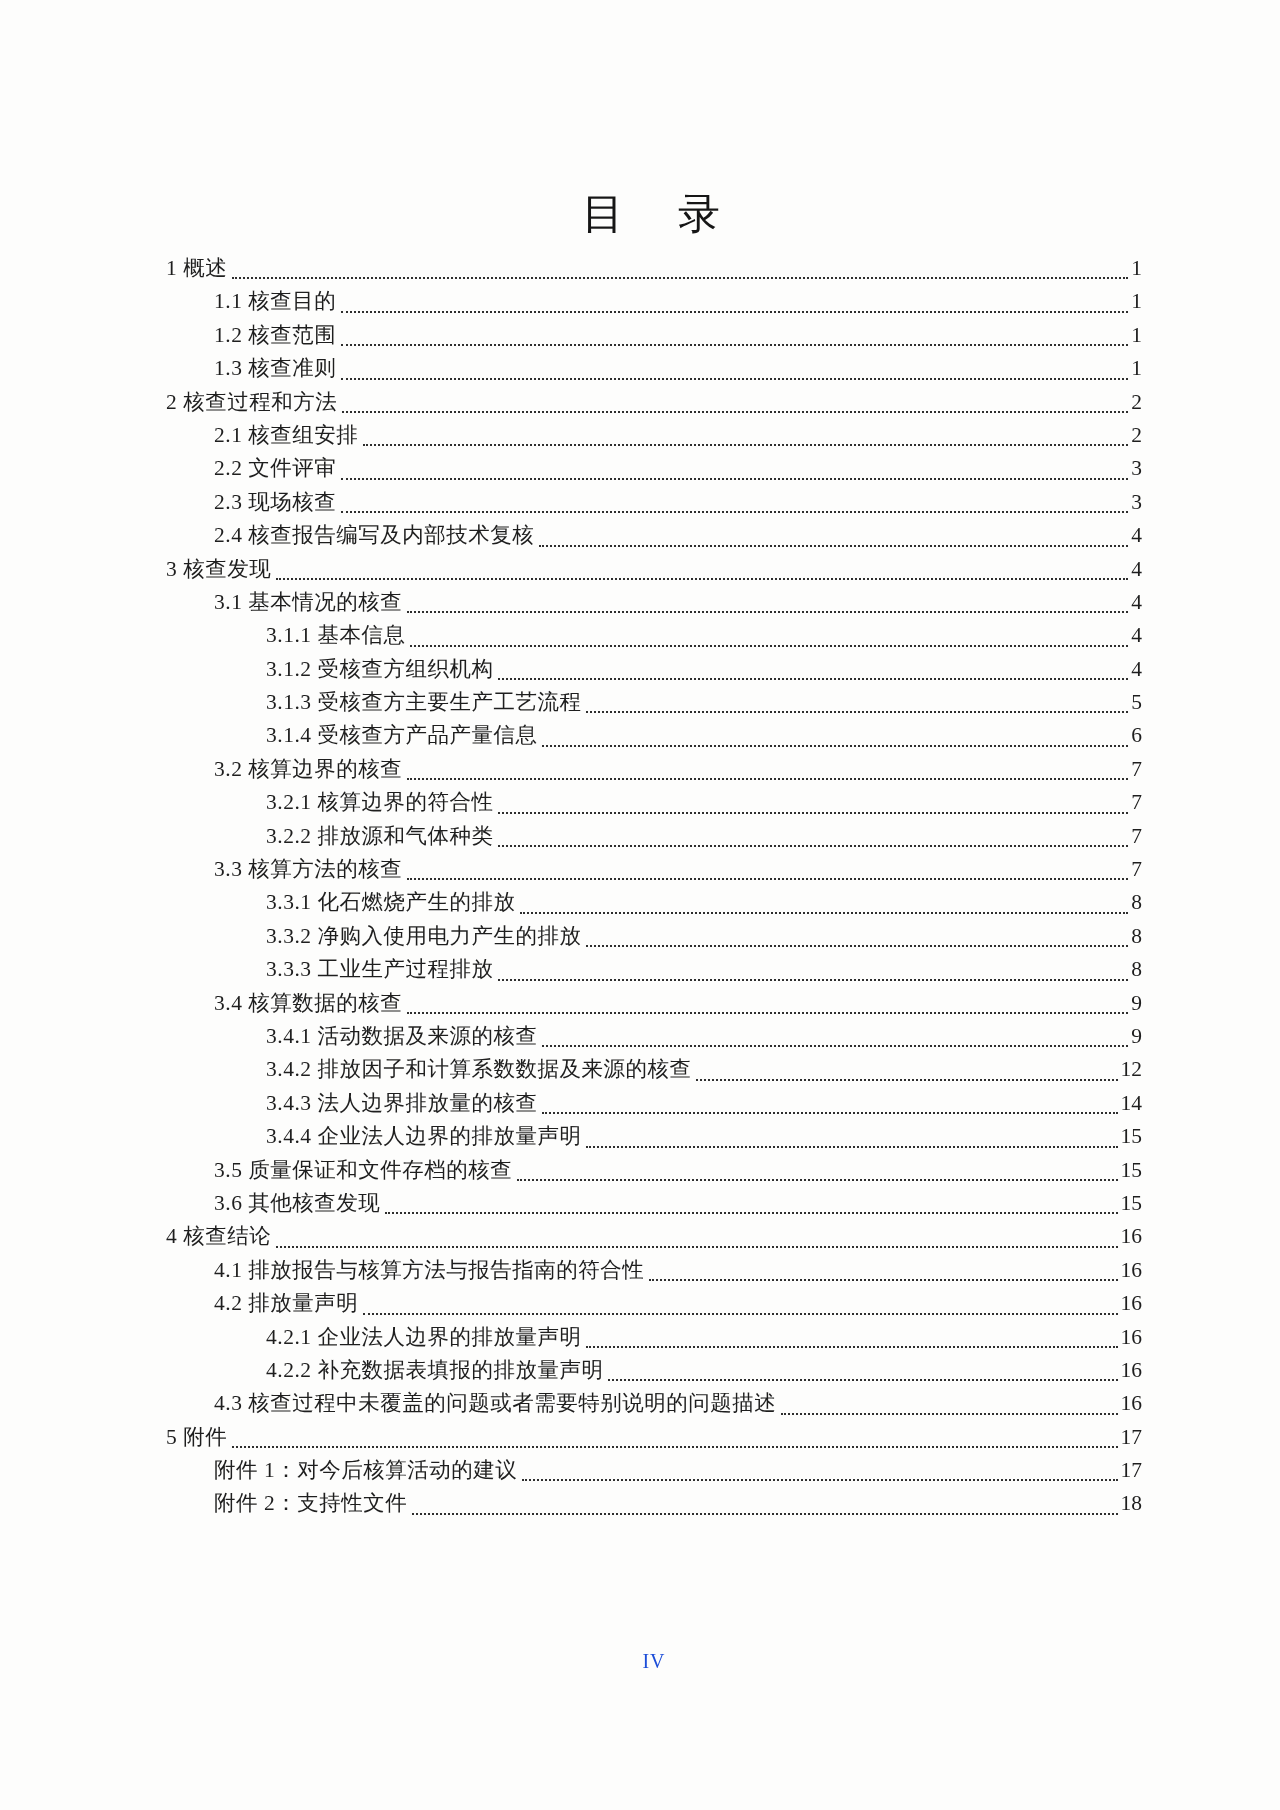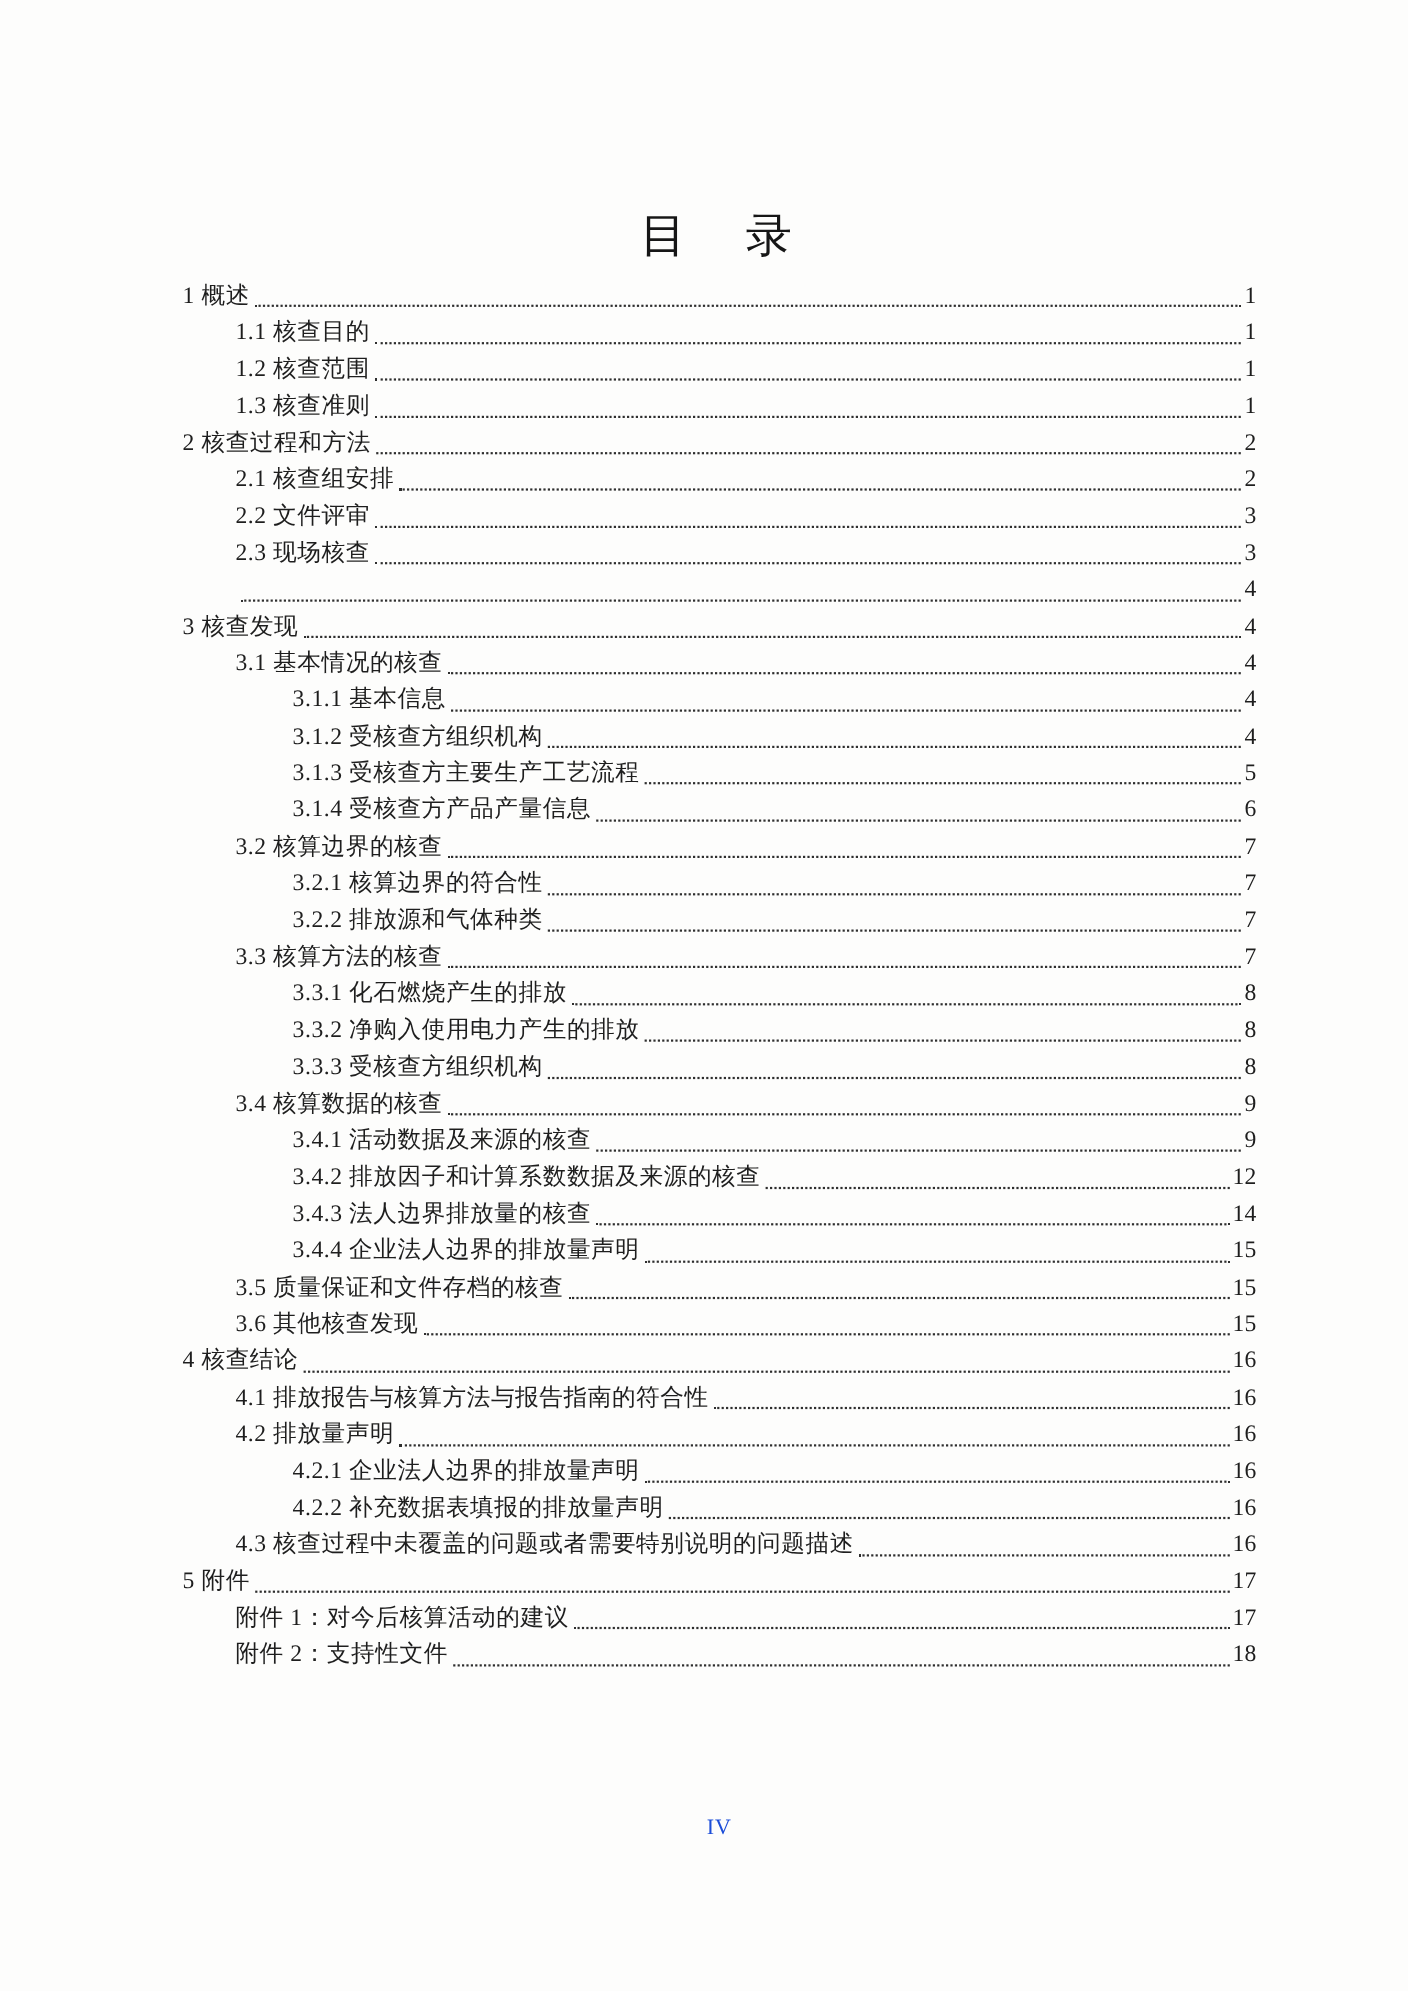--- a/index.html
+++ b/index.html
@@ -120,20 +120,21 @@
     <span class="pagenum">3</span>
   </div>
 
   <div class="toc-row lvl1">
     <span class="label">2.3 现场核查</span>
     <span class="dots"></span>
     <span class="pagenum">3</span>
   </div>
 
   <div class="toc-row lvl1">
+    <span class="label">2.4 核查报告编写及内部技术复核</span>
     <span class="dots"></span>
     <span class="pagenum">4</span>
   </div>
 
   <div class="toc-row lvl0">
     <span class="label">3 核查发现</span>
     <span class="dots"></span>
     <span class="pagenum">4</span>
   </div>
 
@@ -197,21 +198,21 @@
     <span class="pagenum">8</span>
   </div>
 
   <div class="toc-row lvl2">
     <span class="label">3.3.2 净购入使用电力产生的排放</span>
     <span class="dots"></span>
     <span class="pagenum">8</span>
   </div>
 
   <div class="toc-row lvl2">
-    <span class="label">3.3.3 受核查方组织机构</span>
+    <span class="label">3.3.3 工业生产过程排放</span>
     <span class="dots"></span>
     <span class="pagenum">8</span>
   </div>
 
   <div class="toc-row lvl1">
     <span class="label">3.4 核算数据的核查</span>
     <span class="dots"></span>
     <span class="pagenum">9</span>
   </div>
 

